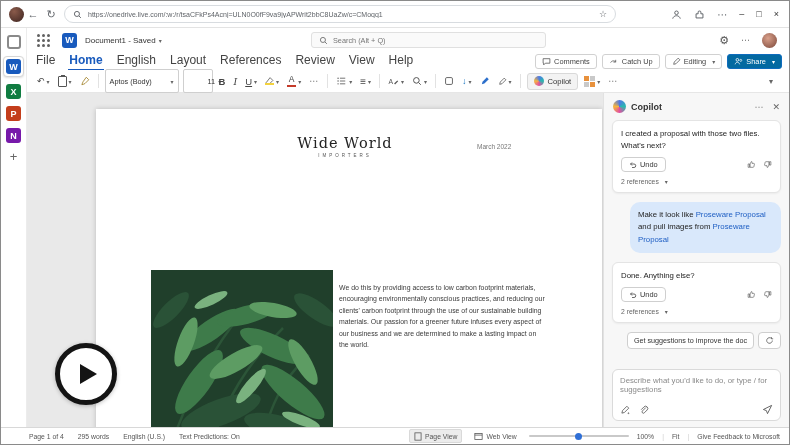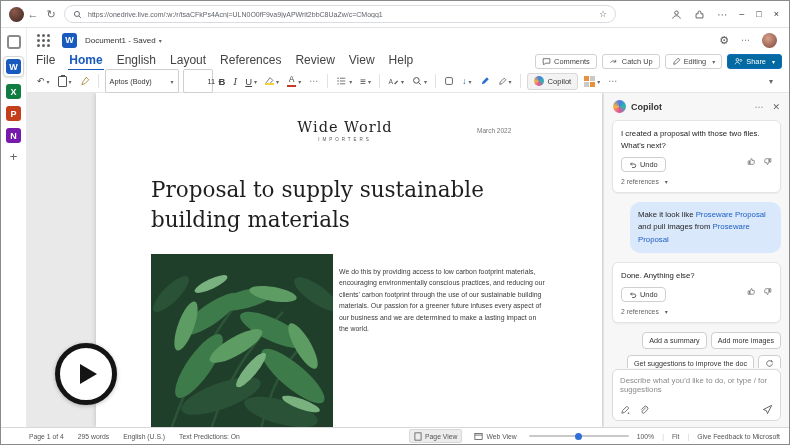--- a/index.html
+++ b/index.html
@@ -67,21 +67,21 @@
   .copilot-pill { display:flex; align-items:center; gap:4px; border:1px solid #d9d9d9; background:#f3f3f3; border-radius:3px; height:17px; padding:0 6px; font-size:7.6px; color:#333; }
   .cp-logo { width:10px; height:10px; border-radius:50%; background:conic-gradient(#4e79e6,#28b9ae,#e14fa0,#f5b63f,#4e79e6); }
   .grid-ico { display:grid; grid-template-columns:5px 5px; grid-gap:1px; }
   .grid-ico i { width:5px; height:5px; }
   .blue { color:#0f6cbd; }
   .ellipsis { letter-spacing:1px; font-size:9px; color:#555; }
   .rb-collapse { margin-left:auto; margin-right:14px; color:#555; }
 
   
   .canvas { position:absolute; top:92px; left:26px; width:578px; bottom:17px; background:#e9e9e9; overflow:hidden; }
-  .page { position:absolute; left:69px; top:0; width:506px; height:100%; background:#fff; box-shadow:0 0 5px rgba(0,0,0,.2); }
+  .page { position:absolute; left:69px; top:16px; width:506px; height:100%; background:#fff; box-shadow:0 0 5px rgba(0,0,0,.2); }
   .brand { position:absolute; left:183px; top:26px; width:132px; text-align:center; }
   .brand-name { font-family:"DejaVu Serif", serif; font-size:14.5px; letter-spacing:1px; color:#222; }
   .brand-sub { font-size:4.5px; letter-spacing:3px; color:#555; margin-top:2px; }
   .doc-date { position:absolute; left:381px; top:34px; font-size:6.5px; color:#777; }
   .doc-title { position:absolute; left:55px; top:82px; width:372px; font-family:"DejaVu Serif", serif; font-size:21.5px; color:#1e1e1e; line-height:1.4; }
   .doc-image { position:absolute; left:55px; top:161px; width:182px; height:175px; overflow:hidden; }
   .doc-col { position:absolute; left:243px; top:161px; width:208px; }
   .lead { border-top:1px dashed #9ab0a3; padding-top:16px; color:#1e7b5f; font-size:7.3px; line-height:1.6; }
   .bodytext { margin-top:12px; font-size:6.9px; line-height:1.65; color:#3a3a3a; }
   .play { position:absolute; left:28px; top:250px; width:62px; height:62px; border-radius:50%; background:#fff; border:5px solid #141414; display:flex; align-items:center; justify-content:center; box-shadow:0 1px 4px rgba(0,0,0,.25); }
@@ -89,21 +89,21 @@
 
   
   .copilot { position:absolute; top:92px; right:0; width:186px; bottom:17px; background:#f7f7f7; border-left:1px solid #e2e2e2; font-size:7.8px; display:flex; flex-direction:column; }
   .cp-head { display:flex; align-items:center; padding:7px 9px 5px; }
   .cp-head-logo { width:13px; height:13px; border-radius:50%; background:conic-gradient(#4e79e6,#28b9ae,#e14fa0,#f5b63f,#4e79e6); }
   .cp-title { font-weight:bold; font-size:9px; color:#333; margin-left:5px; }
   .cp-head-right { margin-left:auto; display:flex; gap:9px; color:#666; font-size:9px; align-items:center; }
   .cp-body { flex:1; padding:2px 8px 0; overflow:hidden; }
   .cp-card { background:#fff; border:1px solid #e4e4e4; border-radius:6px; padding:7px 8px; box-shadow:0 1px 2px rgba(0,0,0,.05); margin-bottom:9px; }
   .cp-txt { color:#222; line-height:1.5; }
-  .cp-row { display:flex; margin-top:6px; }
+  .cp-row { display:flex; align-items:center; margin-top:6px; }
   .undo-btn { display:inline-flex; align-items:center; gap:3px; border:1px solid #cfcfcf; border-radius:4px; padding:2px 7px; font-size:7.4px; background:#fff; color:#333; }
   .thumbs { margin-left:auto; display:flex; gap:7px; color:#555; }
   .refs { margin-top:6px; color:#666; font-size:6.8px; display:flex; align-items:center; gap:3px; }
   .cp-user { background:#d9e8fb; border-radius:10px; padding:7px 8px; margin:0 0 9px 18px; line-height:1.55; color:#222; }
   .cp-link { color:#2160c4; }
   .chips { display:flex; justify-content:flex-end; gap:4px; flex-wrap:wrap; margin-bottom:6px; }
   .chip { border:1px solid #cfcfcf; background:#fff; border-radius:4px; padding:3px 6px; font-size:7.2px; color:#333; display:flex; align-items:center; }
   .cp-input { background:#fff; border:1px solid #dadada; border-radius:6px; margin:1px 8px 6px; padding:6px 7px 5px; }
   .cp-input textarea { border:0; resize:none; width:100%; height:25px; font-family:"Liberation Sans", sans-serif; font-size:7.8px; color:#333; outline:none; background:transparent; }
   .cp-input textarea::placeholder { color:#8a8a8a; }
@@ -172,20 +172,27 @@
         <i></i>
         <i></i>
         <i></i>
         <i></i>
         <i></i>
         <i></i>
       </div>
     <div class="word-logo">W</div>
     <span class="doc-title-txt">Document1 - Saved</span>
     <span class="chev">▾</span>
+    <div class="hdr-search">
+      <svg width="9" height="9" viewBox="0 0 16 16">
+          <circle cx="7" cy="7" r="4.5" fill="none" stroke="#767676" stroke-width="1.7"></circle>
+          <line x1="10.6" y1="10.6" x2="14" y2="14" stroke="#767676" stroke-width="1.7"></line>
+        </svg>
+      <span>Search (Alt + Q)</span>
+    </div>
     <div class="hdr-right">
       <span class="gear">⚙</span>
       <span style="font-size:9px;">⋯</span>
       <div class="u-avatar"></div>
     </div>
   </div>
 
   <div class="menu-row">
     <div class="menus">
       <span class="menu-item">File</span>
@@ -347,21 +354,20 @@
       </div>
   </div>
 
   <div class="canvas">
     <div class="page">
       <div class="brand">
         <div class="brand-name">Wide World</div>
         <div class="brand-sub">IMPORTERS</div>
       </div>
       <div class="doc-date">March 2022</div>
-      <div class="doc-title">Proposal to supply sustainable building materials</div>
       <div class="doc-image">
         <svg width="182" height="175" viewBox="0 0 182 175">
           <rect width="182" height="175" fill="#203f2b"></rect>
           <g stroke="#2c5538" stroke-width="2.5" fill="none">
             <path d="M20 175 C 40 120, 60 80, 95 38"></path>
             <path d="M60 175 C 75 130, 95 95, 132 58"></path>
             <path d="M110 175 C 118 140, 130 110, 158 85"></path>
           </g>
           <g fill="#2a5237">
             <ellipse cx="70" cy="142" rx="42" ry="13" transform="rotate(-20 70 142)"></ellipse>
@@ -456,24 +462,20 @@
               </svg>
           </span>
         </div>
         <div class="refs">
             <span>2 references</span>
             <span class="chev">▾</span>
           </div>
       </div>
 
       <div class="chips">
-        <span class="chip">Add a summary</span>
-        <span class="chip">Add more images</span>
-      </div>
-      <div class="chips">
         <span class="chip">Get suggestions to improve the doc</span>
         <span class="chip">
           <svg width="9" height="9" viewBox="0 0 16 16">
               <path d="M13 8a5 5 0 1 1-1.6-3.7M11.5 2v3h3" fill="none" stroke="#555" stroke-width="1.4"></path>
             </svg>
         </span>
       </div>
     </div>
     <div class="cp-input">
       <textarea placeholder="Describe what you'd like to do, or type / for suggestions" style=""></textarea>

